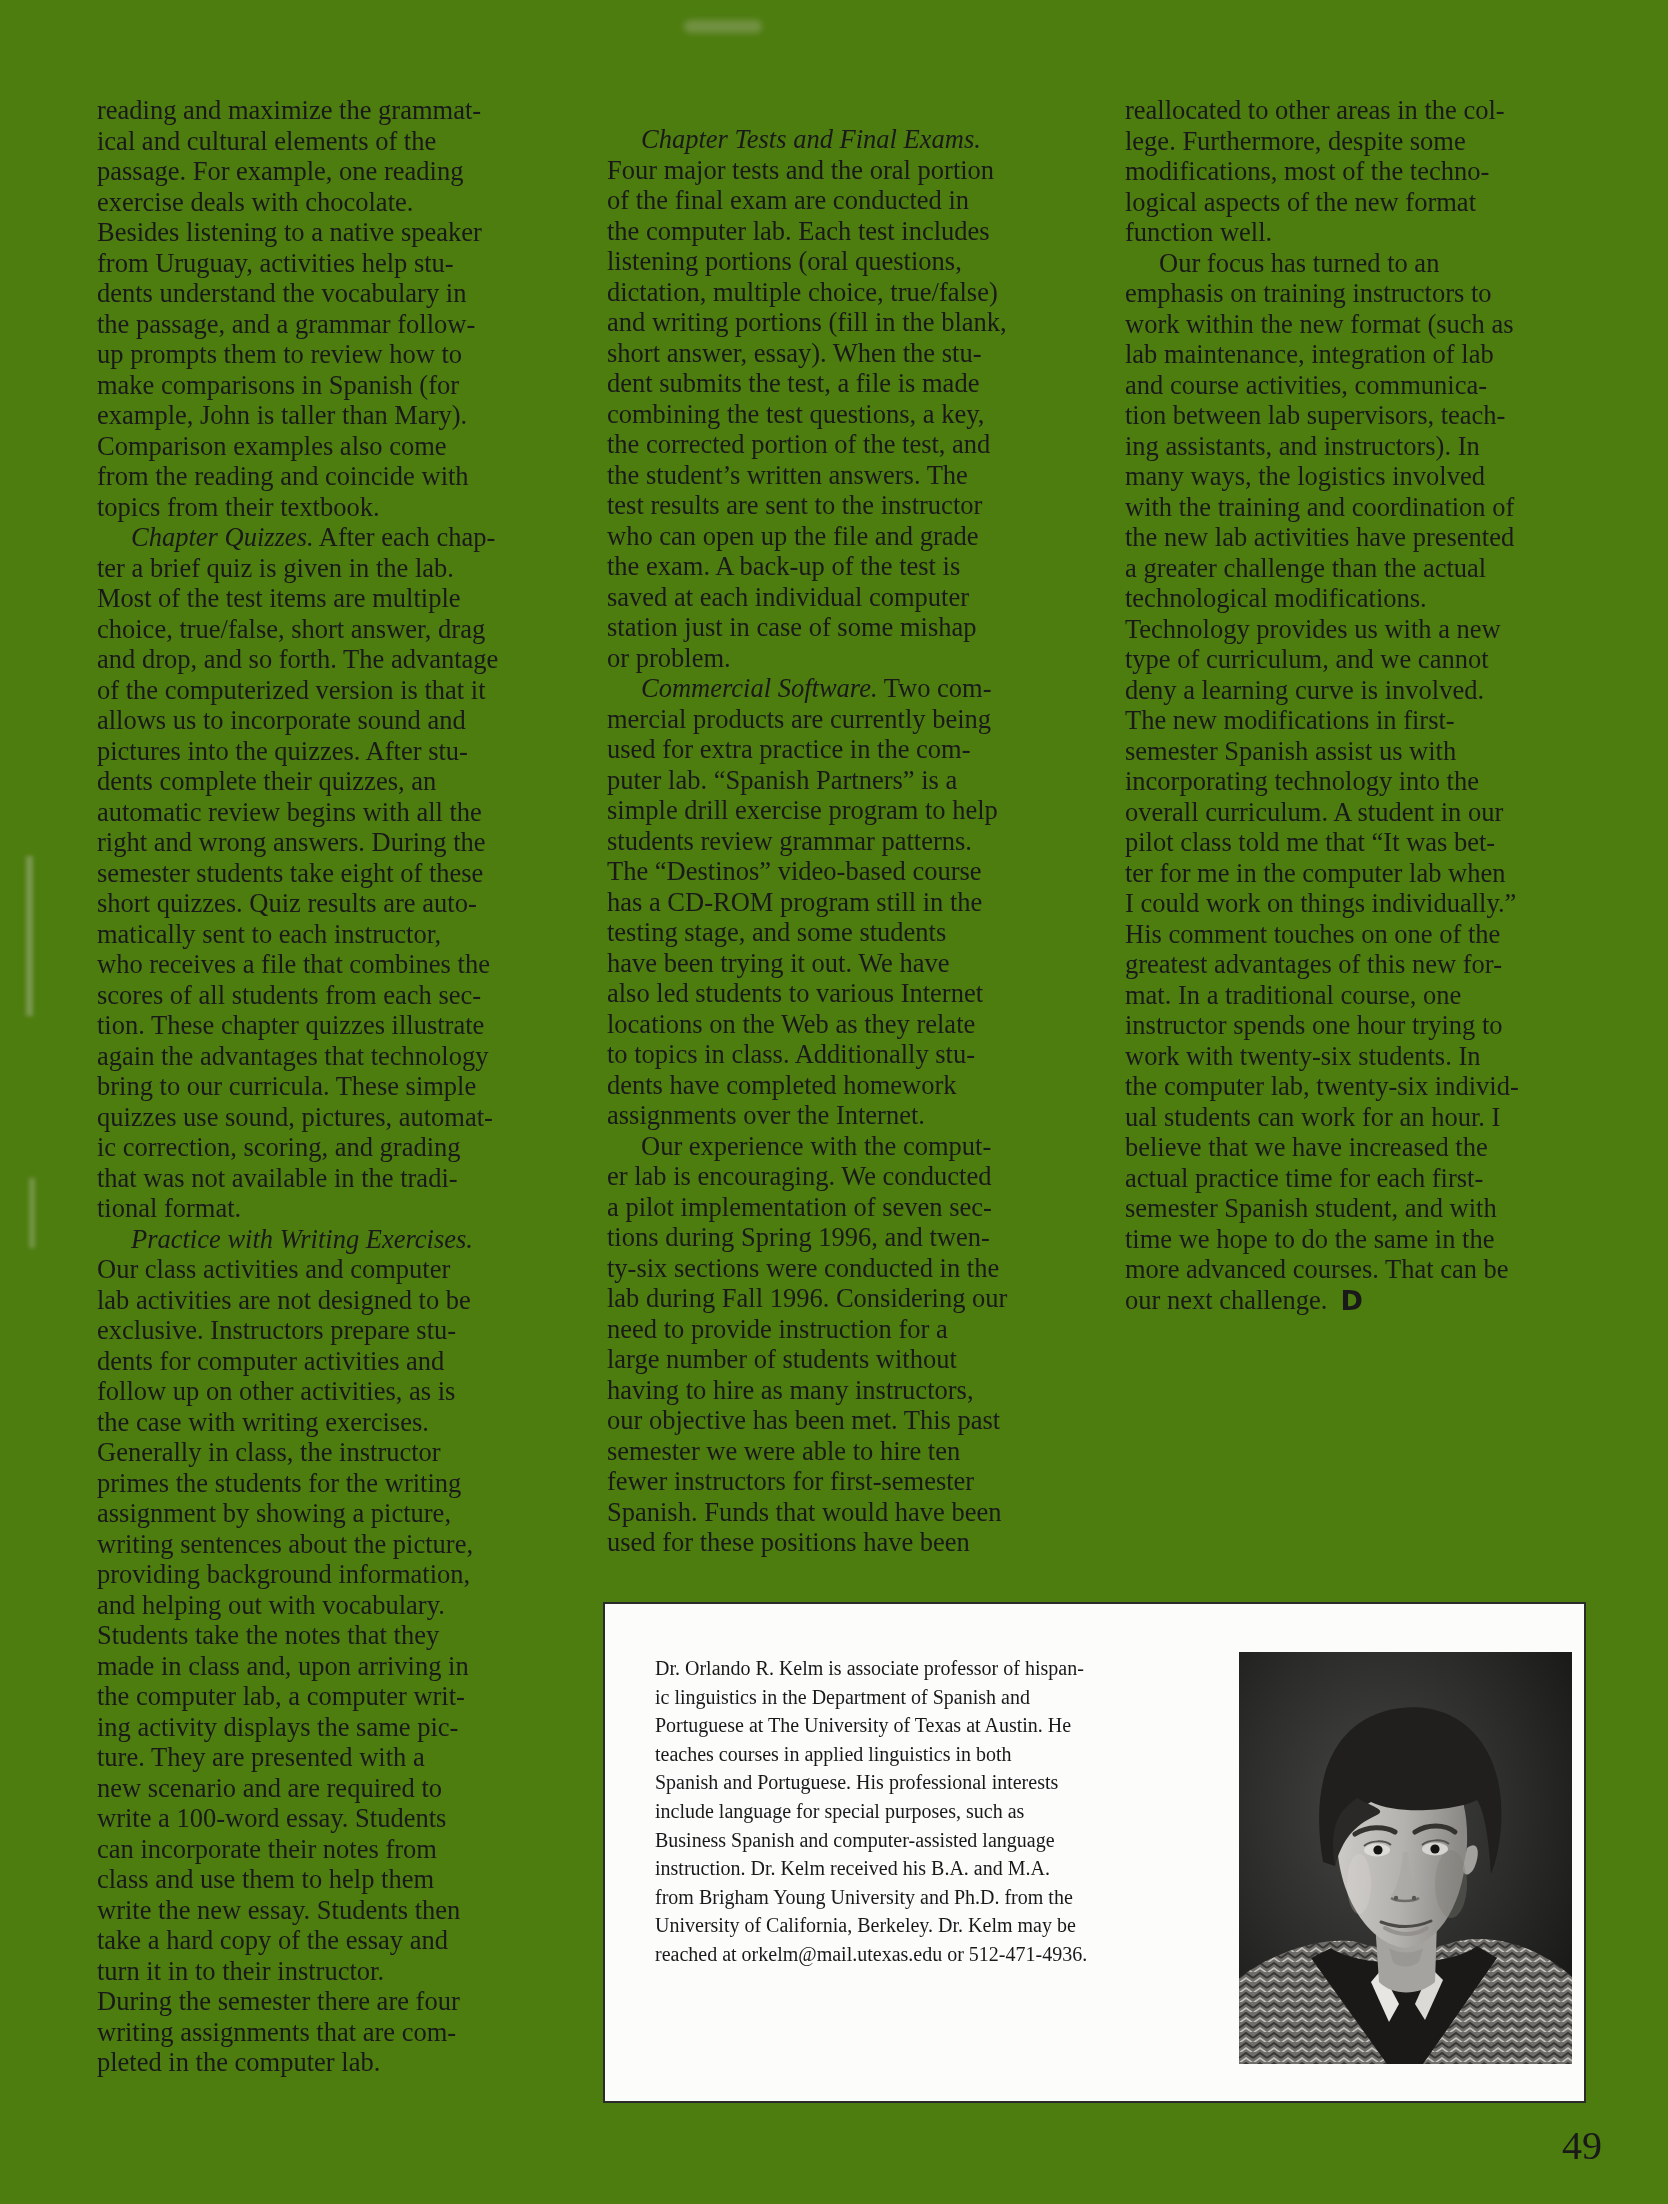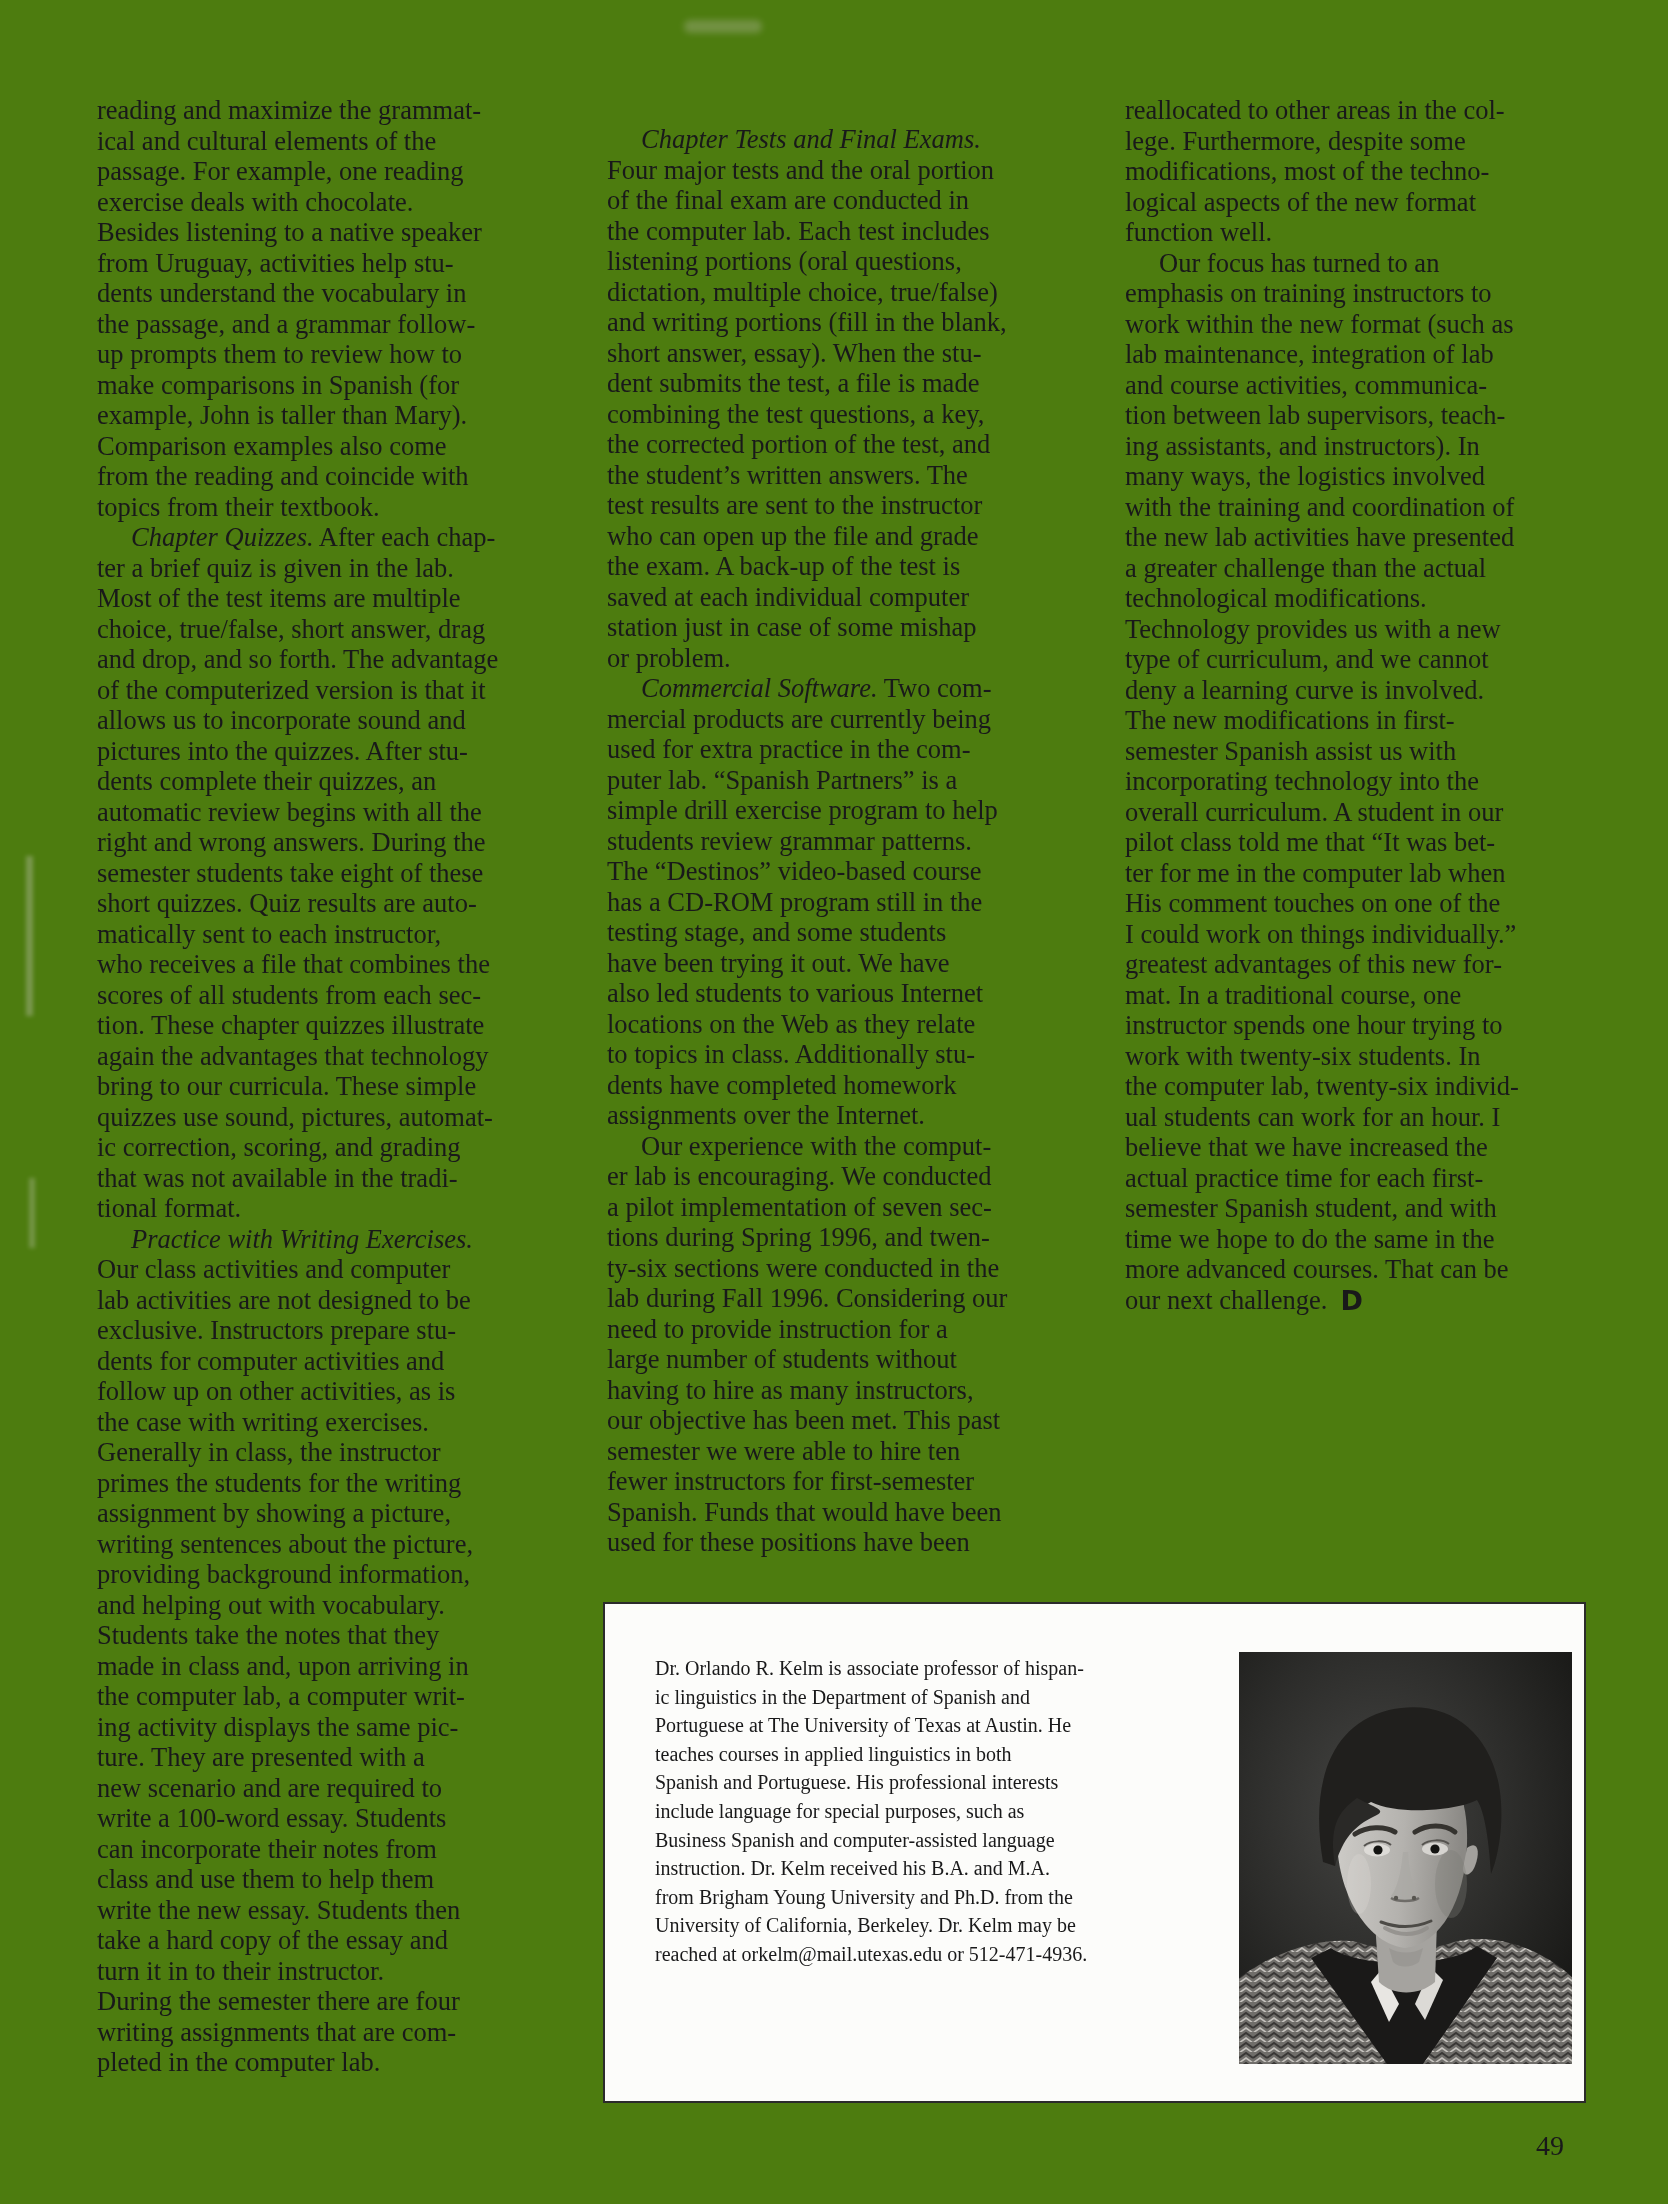--- a/index.html
+++ b/index.html
@@ -24,22 +24,22 @@
     border:2.5px solid #2b2b2b; background:#fcfcfa; box-sizing:border-box;
   }
   .bio-text { position:absolute; left:50px; top:50px; width:560px; }
   .bio-line { height:28.6px; line-height:28.6px; font-size:20px; white-space:pre; }
   .photo {
     position:absolute; left:634px; top:48px; width:333px; height:412px;
     background:#222; overflow:hidden;
   }
   .photo svg { display:block; }
   .page-num {
-    position:absolute; left:1498px; top:2126px; width:104px; text-align:center;
-    font-size:28px; line-height:40px;
+    position:absolute; left:1498px; top:2126px; width:104px; text-align:right;
+    font-size:40px; line-height:40px;
   }
   
   .smudge-top {
     position:absolute; left:684px; top:20px; width:78px; height:13px;
     background:#c7c2ba; opacity:.30; filter:blur(3px); border-radius:6px;
   }
   .smudge-left1 {
     position:absolute; left:26px; top:856px; width:7px; height:160px;
     background:#cfccc6; opacity:.35; filter:blur(2px);
   }
@@ -193,22 +193,22 @@
       <div class="line">technological modifications.</div>
       <div class="line">Technology provides us with a new</div>
       <div class="line">type of curriculum, and we cannot</div>
       <div class="line">deny a learning curve is involved.</div>
       <div class="line">The new modifications in first-</div>
       <div class="line">semester Spanish assist us with</div>
       <div class="line">incorporating technology into the</div>
       <div class="line">overall curriculum. A student in our</div>
       <div class="line">pilot class told me that “It was bet-</div>
       <div class="line">ter for me in the computer lab when</div>
+      <div class="line">I could work on things individually.”</div>
       <div class="line">His comment touches on one of the</div>
-      <div class="line">I could work on things individually.”</div>
       <div class="line">greatest advantages of this new for-</div>
       <div class="line">mat. In a traditional course, one</div>
       <div class="line">instructor spends one hour trying to</div>
       <div class="line">work with twenty-six students. In</div>
       <div class="line">the computer lab, twenty-six individ-</div>
       <div class="line">ual students can work for an hour. I</div>
       <div class="line">believe that we have increased the</div>
       <div class="line">actual practice time for each first-</div>
       <div class="line">semester Spanish student, and with</div>
       <div class="line">time we hope to do the same in the</div>

